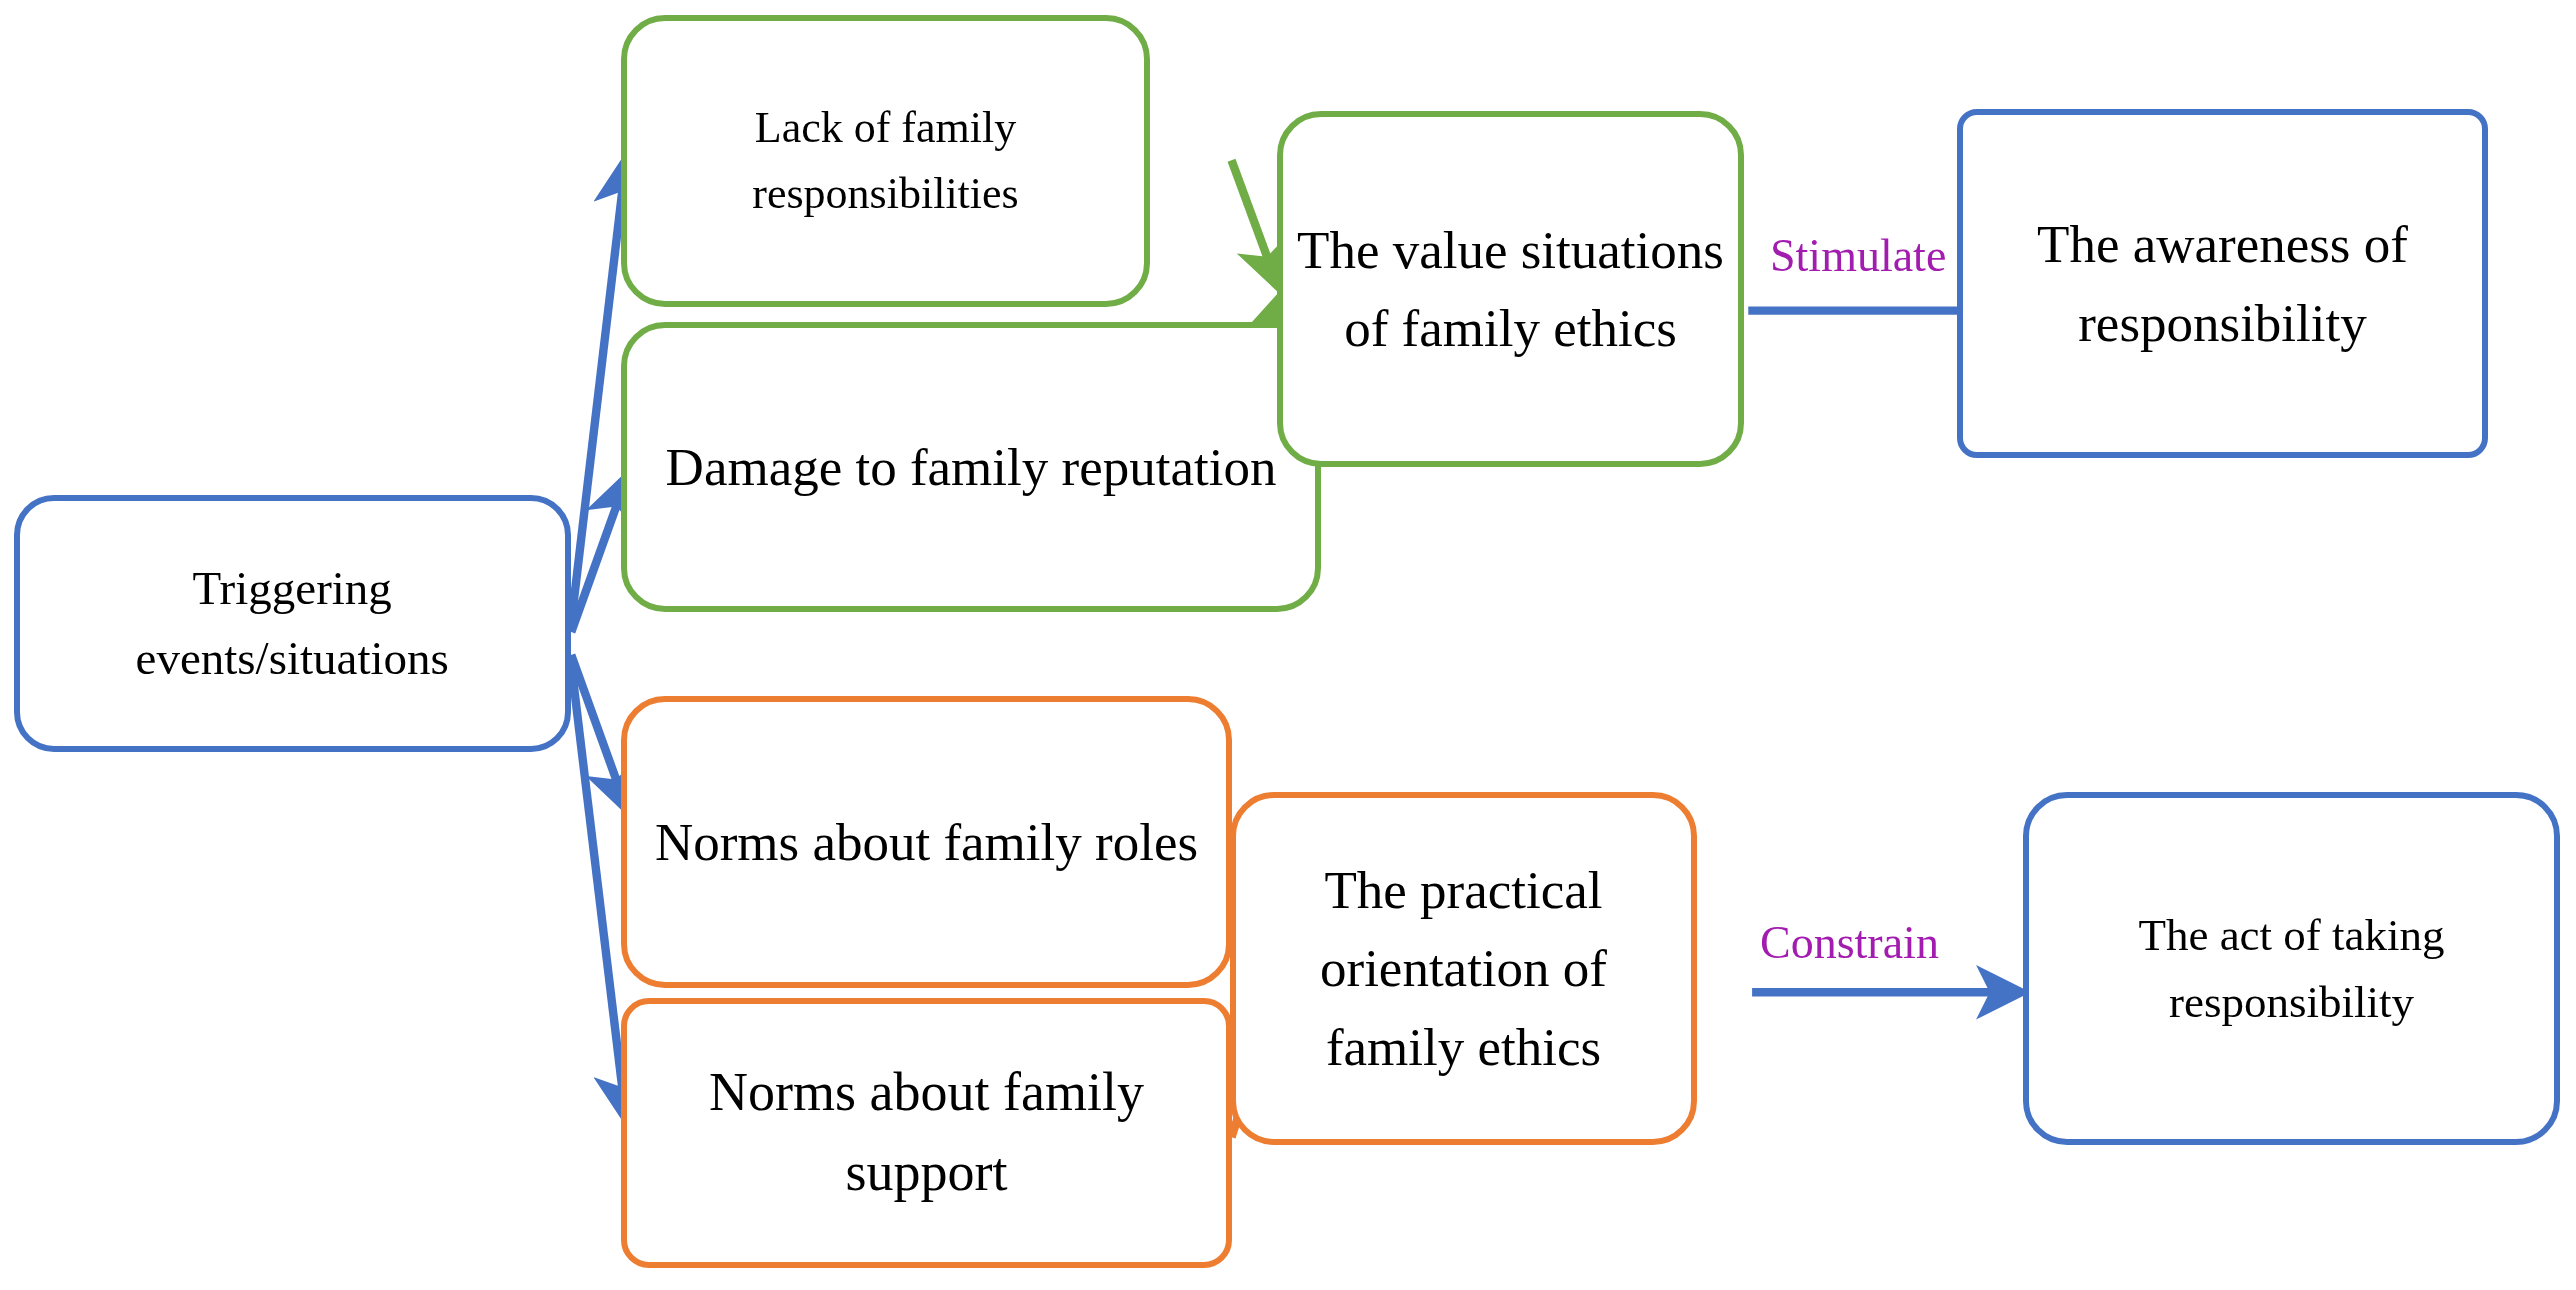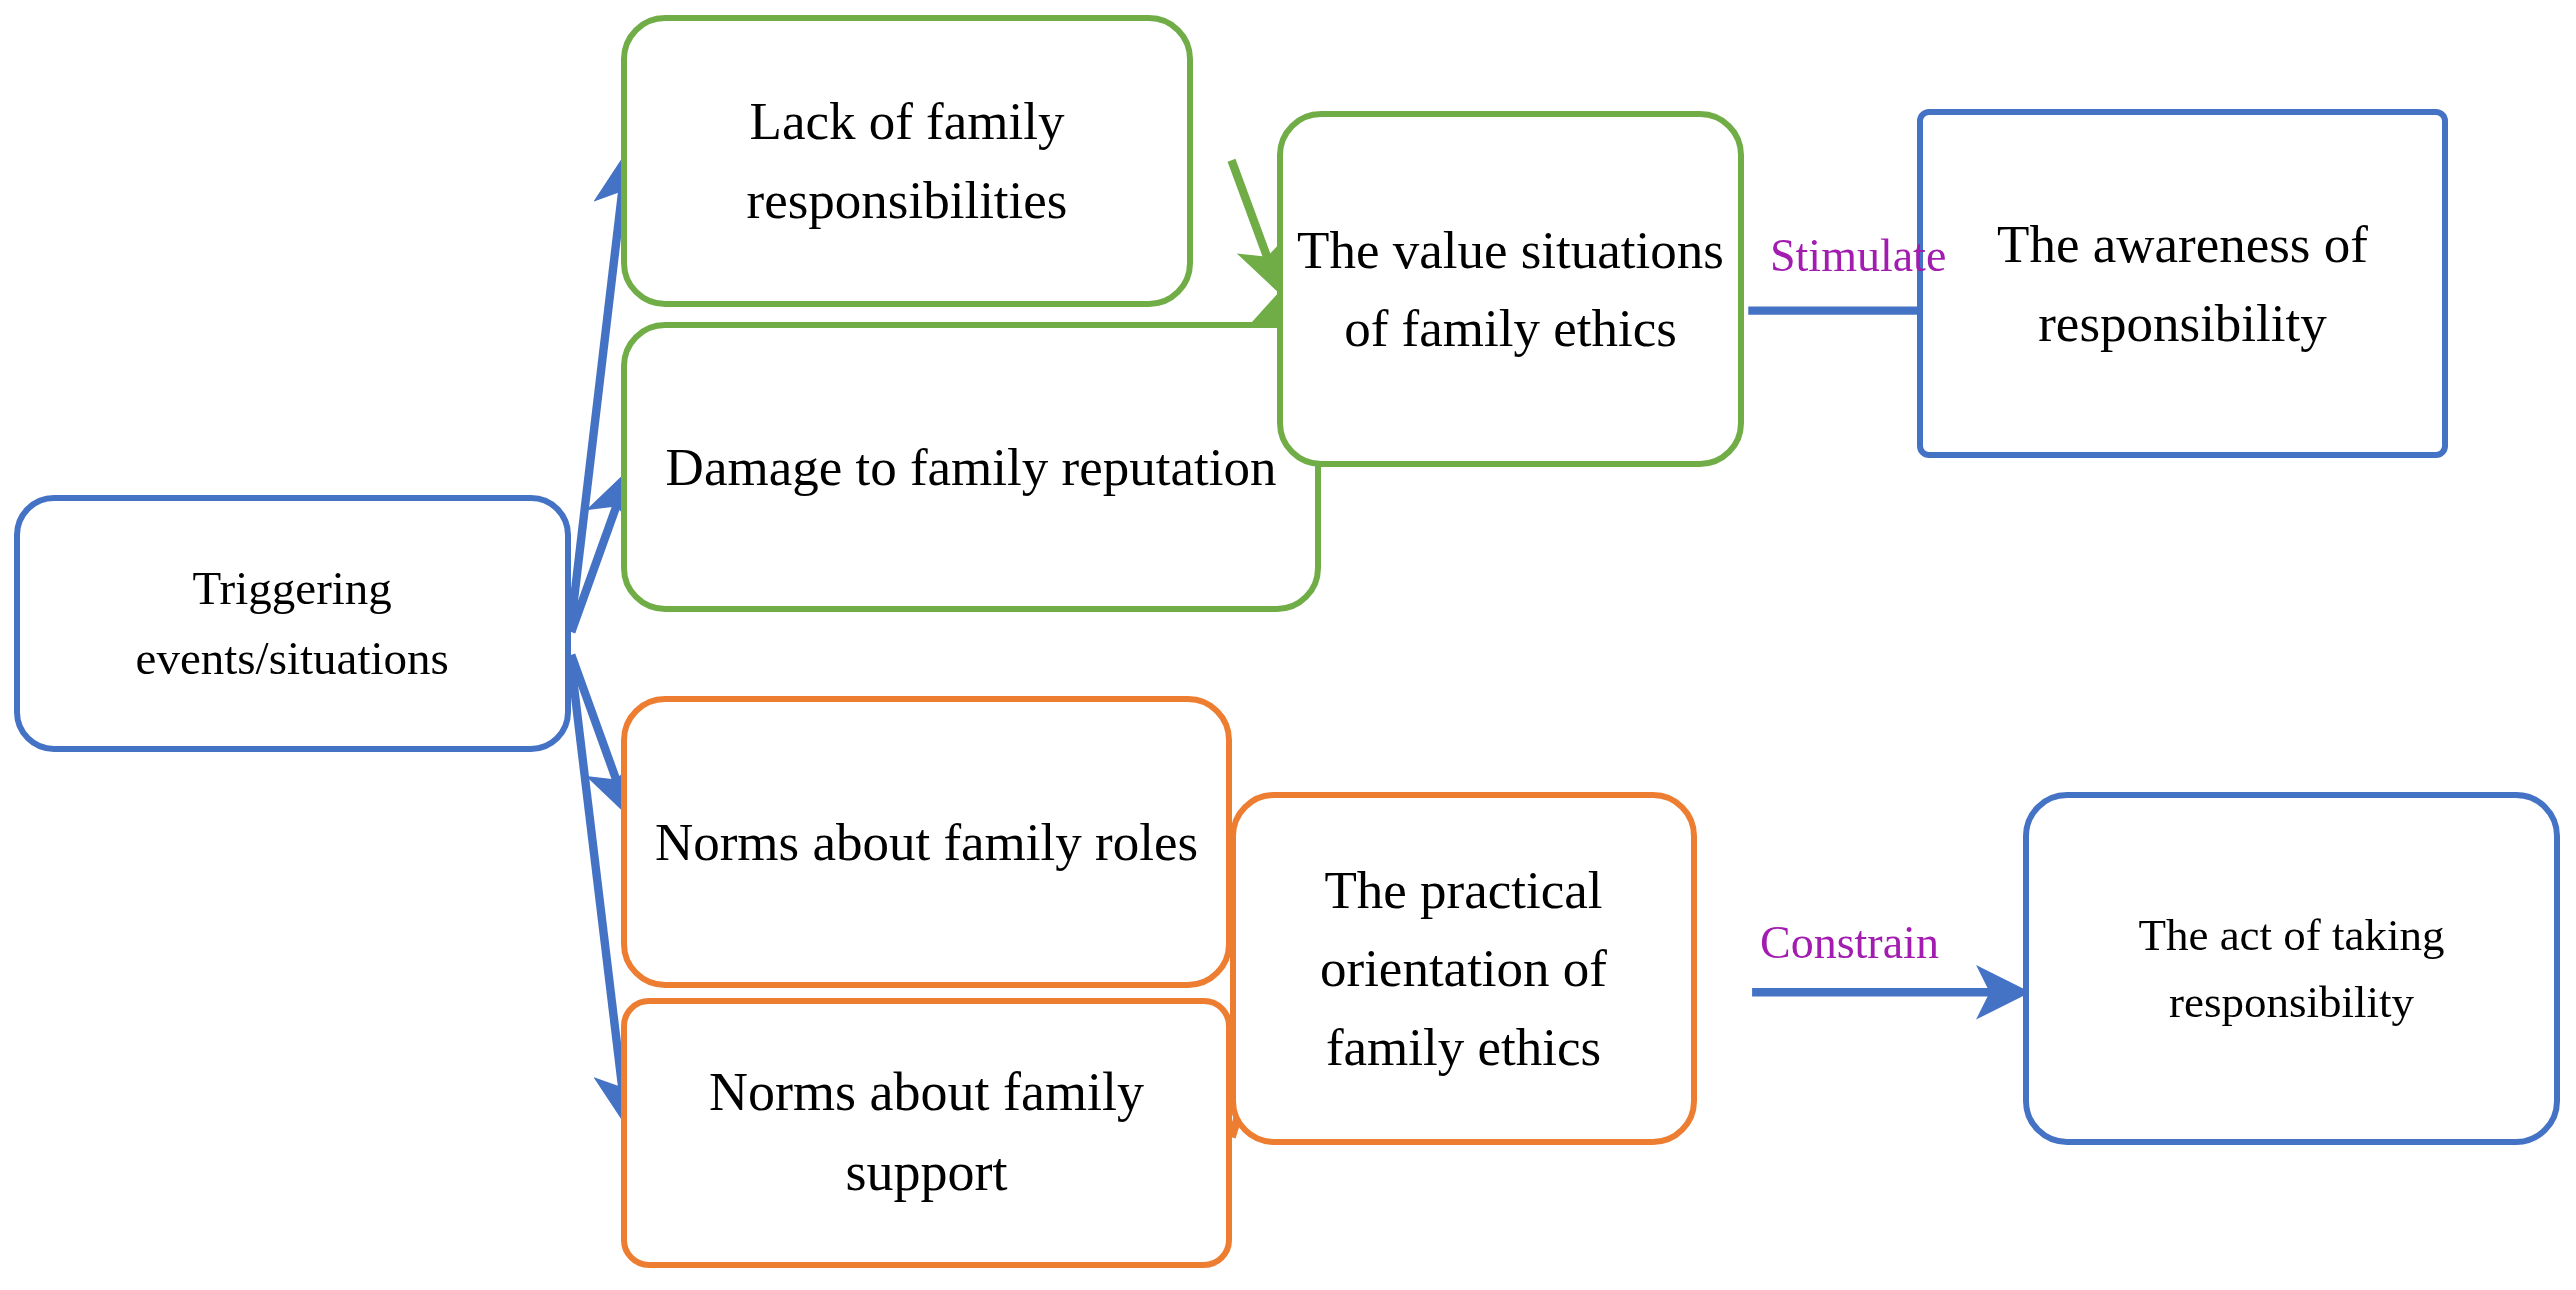--- a/index.html
+++ b/index.html
@@ -38,23 +38,23 @@
   .green  { border-color: #70AD47; }
   .orange { border-color: #ED7D31; }
 
   
   #node-trigger {
     left: 13.7px;  top: 495px;  width: 557px; height: 257px;
     border-width: 6.9px; border-radius: 40px;
     font-size: 47px;
   }
   #node-lack {
-    left: 621px; top: 14.5px;   width: 572px; height: 292px;
-    border-width: 6.9px; border-radius: 44px;
-    font-size: 53px;
+    left: 621px; top: 14.5px;   width: 529px; height: 292px;
+    border-width: 6.9px; border-radius: 44px;
+    font-size: 44px;
   }
   #node-damage {
     left: 621px; top: 322px;  width: 700px; height: 290px;
     border-width: 6.9px; border-radius: 44px;
     font-size: 53px;
   }
   #node-roles {
     left: 621px; top: 696px;  width: 611px; height: 292px;
     border-width: 6.9px; border-radius: 44px;
     font-size: 53px;
@@ -68,22 +68,22 @@
     left: 1277px; top: 111px;  width: 467px; height: 356px;
     border-width: 6.9px; border-radius: 44px;
     font-size: 53px;
   }
   #node-practical {
     left: 1230px; top: 792px; width: 467px; height: 353px;
     border-width: 6.9px; border-radius: 44px;
     font-size: 53px;
   }
   #node-awareness {
-    left: 1917px; top: 109px;  width: 531px; height: 349px;
-    border-width: 6.9px; border-radius: 12px;
+    left: 1957px; top: 109px;  width: 531px; height: 349px;
+    border-width: 6.9px; border-radius: 20px;
     font-size: 53px;
   }
   #node-act {
     left: 2023px; top: 792px; width: 537px; height: 353px;
     border-width: 6.9px; border-radius: 44px;
     font-size: 45px;
   }
 
   
   .edge-label {

